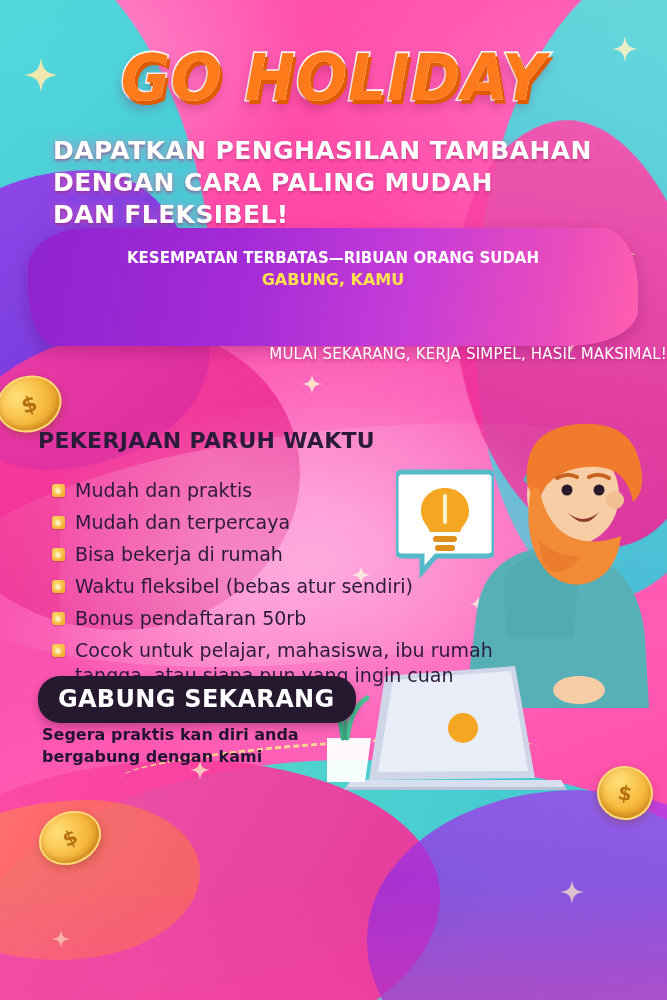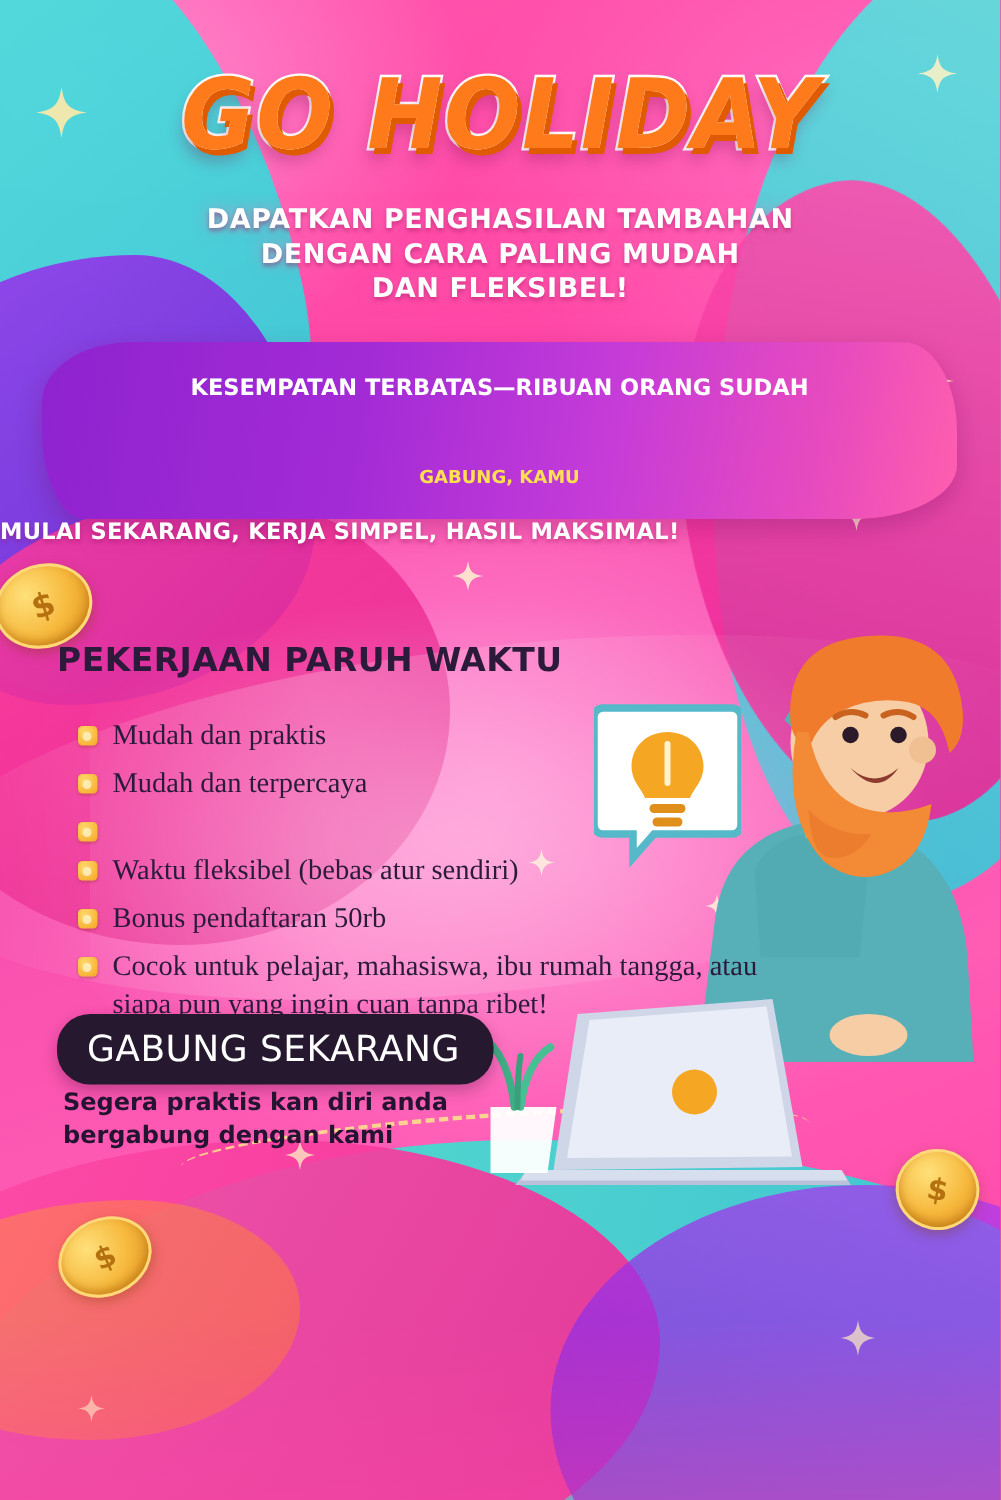--- a/index.html
+++ b/index.html
@@ -113,69 +113,69 @@
     color:#ff7a1a;
     -webkit-text-stroke:3px #ffffff;
     paint-order:stroke fill;
     text-shadow:
       0 0 0 #fff,
       3px 4px 0 #e05a00,
       0 7px 10px rgba(120,20,80,.35);
     transform:scaleY(1.08);
   }
   .subtitle{
-    position:absolute;left:0;right:0;top:135px;text-align:center;z-index:6;
-    font-size:18px;font-weight:900;line-height:1.28;color:#ffffff;
+    position:absolute;left:0;right:0;top:135px;text-align:left;z-index:6;
+    font-size:25px;font-weight:900;line-height:1.28;color:#ffffff;
     letter-spacing:.4px;
     text-shadow:0 2px 3px rgba(150,20,90,.45), 0 0 10px rgba(255,110,180,.55);
-    padding:0 20px;
+    padding:0 53px;
   }
   
   .ribbon{
     position:absolute;left:28px;top:228px;width:610px;height:118px;z-index:5;
     background:linear-gradient(100deg,#8e23cf 0%, #a32bd6 35%, #c63cd8 62%, #e84bbd 85%, #ff5fae 100%);
     border-radius:60px 36px 70px 28px / 40px 60px 36px 60px;
     box-shadow:0 6px 16px rgba(110,10,90,.28);
   }
   .ribbon-text{
     position:absolute;left:40px;top:240px;width:586px;z-index:6;text-align:center;color:#fff;
   }
   .ribbon-l1{font-size:15px;font-weight:800;letter-spacing:.3px;line-height:1.35;}
   .ribbon-l1 b{font-size:21px;font-weight:900;display:block;margin-top:1px;}
   .ribbon-l2{font-size:15px;font-weight:800;line-height:1.4;margin-top:8px;}
-  .ribbon-l2 b{display:block;color:#ffe14f;font-size:12px;font-weight:900;margin-top:41px;}
+  .ribbon-l2 b{display:block;color:#ffe14f;font-size:16px;font-weight:900;}
   .tagline{
-    position:absolute;left:0;right:0;top:345px;text-align:left;z-index:6;
-    font-size:15px;font-weight:700;color:#ffffff;letter-spacing:.2px;
+    position:absolute;left:0;right:0;top:345px;text-align:right;z-index:6;
+    font-size:15px;font-weight:400;color:#ffffff;letter-spacing:.2px;
     text-shadow:0 2px 3px rgba(150,20,90,.4);
   }
 
   
   .section-title{
     position:absolute;left:38px;top:428px;z-index:7;
     font-size:22px;font-weight:700;color:#2b1a3a;letter-spacing:.3px;
   }
   .bullets{position:absolute;left:52px;top:478px;width:460px;z-index:7;}
-  .bullet{display:flex;align-items:flex-start;margin-bottom:7px;font-family:Liberation Serif, serif;}
+  .bullet{display:flex;align-items:flex-start;margin-bottom:7px;}
   .bullet .dot{
     flex:0 0 auto;width:13px;height:13px;margin-top:6px;margin-right:10px;border-radius:3px;
     background:radial-gradient(circle at 35% 30%,#ffd96b,#f5a623);
     box-shadow:0 1px 2px rgba(120,60,0,.35);
     position:relative;
   }
   .bullet .dot:after{
     content:"";position:absolute;left:3px;top:3.5px;width:6px;height:6px;border-radius:50%;
     background:#fff8d8;opacity:.7;
   }
   .bullet .txt{font-size:19px;line-height:1.32;color:#2b1a3a;font-weight:500;}
 
   
   .cta{
     position:absolute;left:38px;top:676px;z-index:8;
-    background:#26182f;color:#fff;font-size:24px;font-weight:400;
+    background:#26182f;color:#fff;font-size:24px;font-weight:700;
     padding:9px 22px 10px 20px;border-radius:22px 22px 22px 22px;
     letter-spacing:.3px;
     box-shadow:0 4px 10px rgba(60,10,50,.3);
   }
   .cta-sub{
     position:absolute;left:42px;top:724px;z-index:8;width:300px;
     font-size:16px;font-weight:700;color:#241431;line-height:1.35;
   }
 
   
@@ -299,20 +299,21 @@
     <div class="bullet">
       <span class="dot"></span>
       <span class="txt">Mudah dan praktis</span>
     </div>
     <div class="bullet">
       <span class="dot"></span>
       <span class="txt">Mudah dan terpercaya</span>
     </div>
     <div class="bullet">
       <span class="dot"></span>
+      <span class="txt">Bisa bekerja di rumah</span>
     </div>
     <div class="bullet">
       <span class="dot"></span>
       <span class="txt">Waktu fleksibel (bebas atur sendiri)</span>
     </div>
     <div class="bullet">
       <span class="dot"></span>
       <span class="txt">Bonus pendaftaran 50rb</span>
     </div>
     <div class="bullet">

